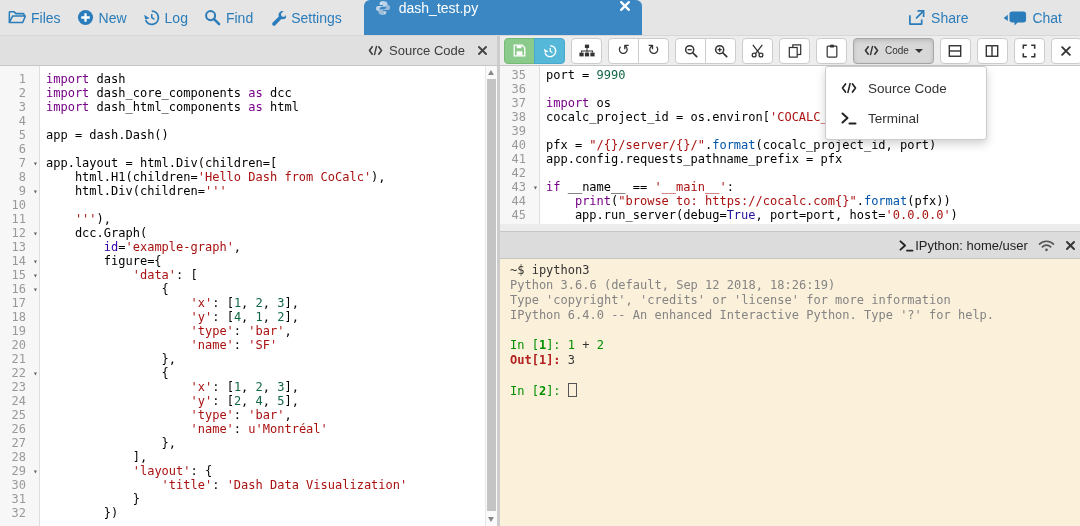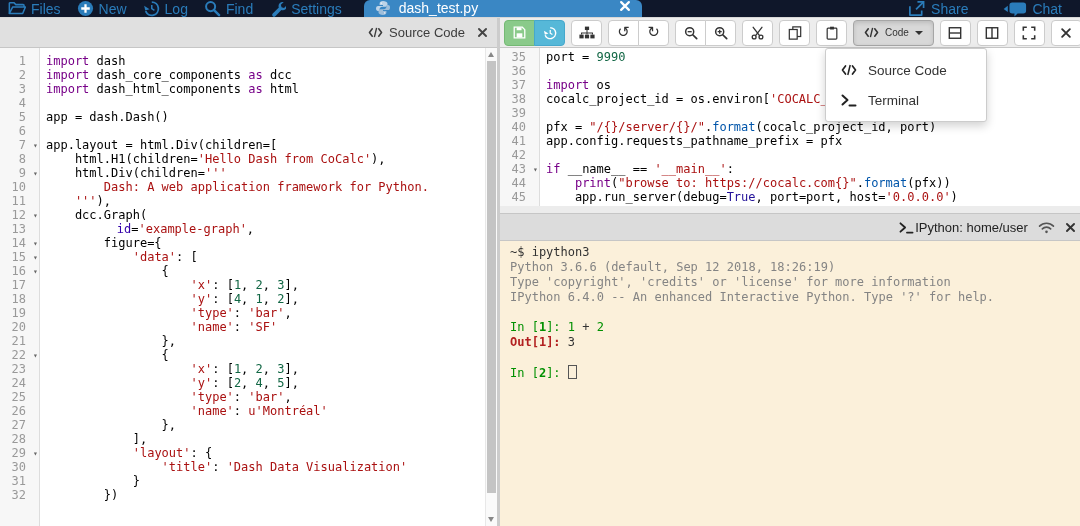--- a/index.html
+++ b/index.html
@@ -1,20 +1,20 @@
 <!DOCTYPE html>
 <html><head>
 <meta charset="utf-8">
 <style>
   html,body{margin:0;padding:0;}
   body{width:1080px;height:526px;overflow:hidden;font-family:"Liberation Sans",sans-serif;background:#fff;}
   .app{width:1080px;height:526px;display:flex;flex-direction:column;}
 
   
-  .topbar{height:17px;flex:none;display:flex;align-items:stretch;background:#0f172a;}
+  .topbar{height:35px;flex:none;display:flex;align-items:stretch;background:#e5e5e5;}
   .tb-btn{display:flex;align-items:center;gap:5px;color:#2a7cba;font-size:14px;padding:0 8px;cursor:pointer;white-space:nowrap;}
   .tb-btn svg{display:block;}
   .tab{width:256px;flex:none;margin-left:14px;background:#3a87c4;color:#fff;border-radius:6px 6px 0 0;
        display:flex;align-items:flex-start;gap:8px;padding:0 11px;font-size:14px;}
   .tab .x{margin-left:auto;display:flex;}
   .tb-spacer{flex:1;}
   .tb-right{display:flex;align-items:center;gap:19px;padding-right:10px;}
 
   
   .frames{flex:1;display:flex;background:#ccc;border-top:1px solid #d7d7d7;min-height:0;}
@@ -32,21 +32,21 @@
   .editor .gutter-bg{position:absolute;left:0;top:0;bottom:0;width:39px;background:#f7f7f7;border-right:1px solid #ddd;}
   .editor .lines{position:relative;padding-top:6px;}
   .cm-row{display:flex;height:14px;white-space:pre;}
   .ln{width:26px;flex:none;text-align:right;color:#999;padding-right:3px;}
   .fold{width:13px;flex:none;text-align:center;color:#666;font-size:8px;line-height:15px;}
   .codeline{padding-left:4px;}
   .tk-kw{color:#708;}
   .tk-str{color:#a11;}
   .tk-num{color:#164;}
   .tk-atom{color:#219;}
-  .tk-bi{color:#30a;margin-left:13px;}
+  .tk-bi{color:#30a;}
   .tk-prop{color:#05a;}
   .tk-pl{color:#000;}
 
   #editor-left{flex:1;}
   #editor-right{height:158px;flex:none;}
   .editor .lines.tight{padding-top:2px;}
 
   
   .sb{position:absolute;right:0;top:0;bottom:0;width:11px;background:#fafafa;border-left:1px solid #e8e8e8;}
   .sb .thumb{position:absolute;left:1px;right:1px;background:#c4c4c4;}
@@ -212,21 +212,21 @@
         <div class="lines">
             <div class="cm-row"><span class="ln">1</span><span class="fold"></span><span class="codeline"><span class="tk-kw">import</span><span class="tk-pl"> dash</span></span></div>
             <div class="cm-row"><span class="ln">2</span><span class="fold"></span><span class="codeline"><span class="tk-kw">import</span><span class="tk-pl"> dash_core_components </span><span class="tk-kw">as</span><span class="tk-pl"> dcc</span></span></div>
             <div class="cm-row"><span class="ln">3</span><span class="fold"></span><span class="codeline"><span class="tk-kw">import</span><span class="tk-pl"> dash_html_components </span><span class="tk-kw">as</span><span class="tk-pl"> html</span></span></div>
             <div class="cm-row"><span class="ln">4</span><span class="fold"></span><span class="codeline"></span></div>
             <div class="cm-row"><span class="ln">5</span><span class="fold"></span><span class="codeline"><span class="tk-pl">app = dash.Dash()</span></span></div>
             <div class="cm-row"><span class="ln">6</span><span class="fold"></span><span class="codeline"></span></div>
             <div class="cm-row"><span class="ln">7</span><span class="fold">▾</span><span class="codeline"><span class="tk-pl">app.layout = html.Div(children=[</span></span></div>
             <div class="cm-row"><span class="ln">8</span><span class="fold"></span><span class="codeline"><span class="tk-pl">    html.H1(children=</span><span class="tk-str">'Hello Dash from CoCalc'</span><span class="tk-pl">),</span></span></div>
             <div class="cm-row"><span class="ln">9</span><span class="fold">▾</span><span class="codeline"><span class="tk-pl">    html.Div(children=</span><span class="tk-str">'''</span></span></div>
-            <div class="cm-row"><span class="ln">10</span><span class="fold"></span><span class="codeline"><span class="tk-str">        Dash: A web application framework for Python.</span></span></div>
+            <div class="cm-row"><span class="ln">10</span><span class="fold"></span></div>
             <div class="cm-row"><span class="ln">11</span><span class="fold"></span><span class="codeline"><span class="tk-str">    '''</span><span class="tk-pl">),</span></span></div>
             <div class="cm-row"><span class="ln">12</span><span class="fold">▾</span><span class="codeline"><span class="tk-pl">    dcc.Graph(</span></span></div>
             <div class="cm-row"><span class="ln">13</span><span class="fold"></span><span class="codeline"><span class="tk-pl">        </span><span class="tk-bi">id</span><span class="tk-pl">=</span><span class="tk-str">'example-graph'</span><span class="tk-pl">,</span></span></div>
             <div class="cm-row"><span class="ln">14</span><span class="fold">▾</span><span class="codeline"><span class="tk-pl">        figure={</span></span></div>
             <div class="cm-row"><span class="ln">15</span><span class="fold">▾</span><span class="codeline"><span class="tk-pl">            </span><span class="tk-str">'data'</span><span class="tk-pl">: [</span></span></div>
             <div class="cm-row"><span class="ln">16</span><span class="fold">▾</span><span class="codeline"><span class="tk-pl">                {</span></span></div>
             <div class="cm-row"><span class="ln">17</span><span class="fold"></span><span class="codeline"><span class="tk-pl">                    </span><span class="tk-str">'x'</span><span class="tk-pl">: [</span><span class="tk-num">1</span><span class="tk-pl">, </span><span class="tk-num">2</span><span class="tk-pl">, </span><span class="tk-num">3</span><span class="tk-pl">],</span></span></div>
             <div class="cm-row"><span class="ln">18</span><span class="fold"></span><span class="codeline"><span class="tk-pl">                    </span><span class="tk-str">'y'</span><span class="tk-pl">: [</span><span class="tk-num">4</span><span class="tk-pl">, </span><span class="tk-num">1</span><span class="tk-pl">, </span><span class="tk-num">2</span><span class="tk-pl">],</span></span></div>
             <div class="cm-row"><span class="ln">19</span><span class="fold"></span><span class="codeline"><span class="tk-pl">                    </span><span class="tk-str">'type'</span><span class="tk-pl">: </span><span class="tk-str">'bar'</span><span class="tk-pl">,</span></span></div>
             <div class="cm-row"><span class="ln">20</span><span class="fold"></span><span class="codeline"><span class="tk-pl">                    </span><span class="tk-str">'name'</span><span class="tk-pl">: </span><span class="tk-str">'SF'</span></span></div>

